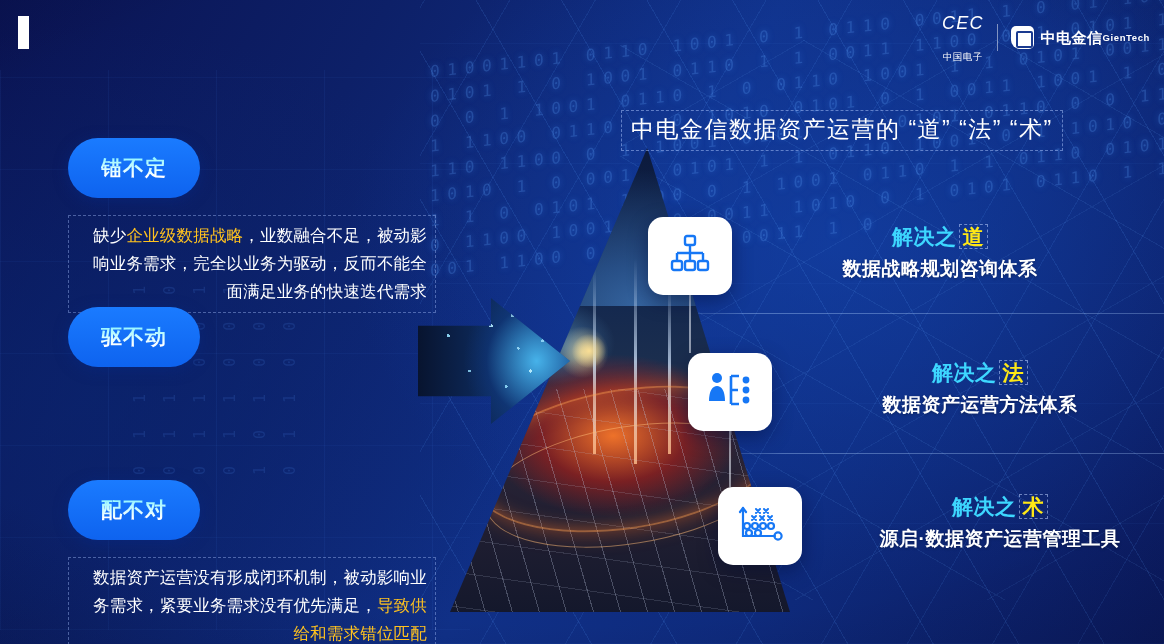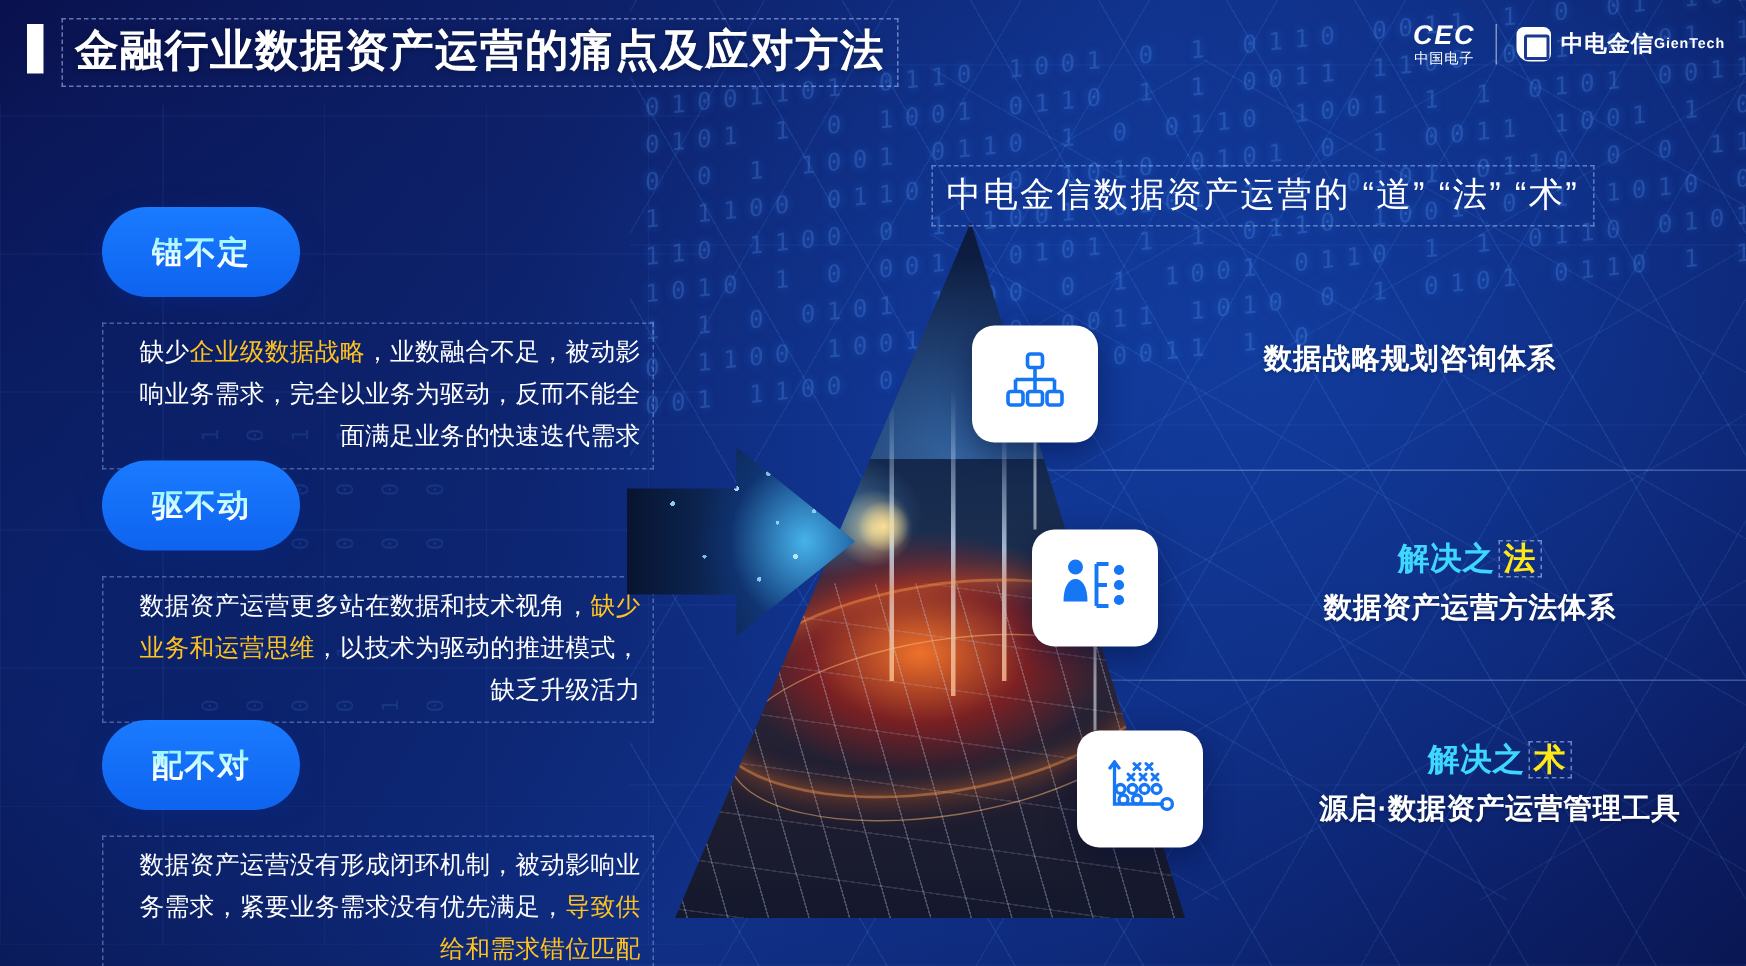--- a/index.html
+++ b/index.html
@@ -88,24 +88,24 @@
     letter-spacing: 1px; line-height: 38px; white-space: nowrap;
     text-shadow: 0 1px 4px rgba(0,0,0,.35);
   }
 
   .logo-wrap {
     position: absolute; right: 14px; top: 14px;
     display: flex; align-items: center; gap: 13px;
   }
   .cec { display: flex; flex-direction: column; align-items: center; line-height: 1; }
   .cec-main {
-    font-size: 18px; font-weight: bold; font-style: italic; color: #fff;
+    font-size: 18px; font-weight: normal; font-style: italic; color: #fff;
     letter-spacing: 1.2px;
   }
-  .cec-sub { font-size: 9.5px; color: #fff; letter-spacing: .5px; margin-top: 3px; }
+  .cec-sub { font-size: 9.5px; color: #fff; letter-spacing: .5px; margin-top: 20px; }
   .logo-div { width: 1px; height: 27px; background: rgba(255,255,255,.48); }
   .gien { display: flex; align-items: center; gap: 7px; }
   .gien-mark { width: 23px; height: 23px; position: relative; }
   .gien-mark i {
     position: absolute; inset: 0; background: #fff;
     border-radius: 5px 5px 5px 9px;
   }
   .gien-mark i:after {
     content: ''; position: absolute; left: 5px; top: 5px;
     width: 13px; height: 13px; border: 2px solid #1a3a8f; border-radius: 2px;
@@ -272,23 +272,20 @@
   <div class="bg-layer bg-iso"></div>
   <div class="bg-layer bg-iso2"></div>
   <div class="bg-layer bg-binary">01001101 0110 1001 0 1 0110 0011 1 0 01 1010 0101 1 0 1001 0110 1 1 0011 1100 0 1 0101 1010 0 1 1001 0110 1 0 0110 1001 1 1 0101 0011 0 1 1100 0110 1 0 1010 0101 0 1 0011 1001 1 0 0110 1100 0 1 1001 0101 1 1 0101 0110 0 0 1100 1010 1 0 0011 0101 1 1 0110 1001 0 1 1010 0011 1 0 0101 1100 0 1 1001 0110 1 1 0110 0101 0 0 1100 1001 1 0 0011 1010 0 1 0101 0110 1 1 1001 1100 0 0 0110 0011 1 0</div>
   <div class="bg-layer bg-binary-left">0 1 1 0 0 1 0 1 1 0 1 0 0 1 1 0 0 1 0 1 1 0 0 1 1 0 1 0 0 1 0 1 1 0 0 1</div>
   <div class="bg-layer bg-vignette"></div>
 
   <div class="rail rail-1"></div>
   <div class="rail rail-2"></div>
 
   <div class="title-accent"></div>
-  <div class="title-box">
-    <div class="title-text">金融行业数据资产运营的痛点及应对方法</div>
-  </div>
 
   <div class="logo-wrap">
     <div class="cec">
       <div class="cec-main">CEC</div>
       <div class="cec-sub">中国电子</div>
     </div>
     <div class="logo-div"></div>
     <div class="gien">
       <div class="gien-mark">
           <i></i>
@@ -307,23 +304,20 @@
         <span>锚不定</span>
       </div>
       <div class="pain-text">
         <span>缺少</span><span class="hl">企业级数据战略</span><span>，业数融合不足，被动影响业务需求，完全以业务为驱动，反而不能全面满足业务的快速迭代需求</span>
       </div>
     </div>
 
     <div class="pain-block pb2">
       <div class="pain-badge">
         <span>驱不动</span>
-      </div>
-      <div class="pain-text">
-        <span>数据资产运营更多站在数据和技术视角，</span><span class="hl">缺少业务和运营思维</span><span>，以技术为驱动的推进模式，缺乏升级活力</span>
       </div>
     </div>
 
     <div class="pain-block pb3">
       <div class="pain-badge">
         <span>配不对</span>
       </div>
       <div class="pain-text">
         <span>数据资产运营没有形成闭环机制，被动影响业务需求，紧要业务需求没有优先满足，</span><span class="hl">导致供给和需求错位匹配</span><span></span>
       </div>
@@ -407,20 +401,21 @@
         </g>
       </svg>
     </span>
   </div>
 
   <div class="right-heading">
     <span>中电金信数据资产运营的 “道” “法” “术”</span>
   </div>
 
   <div class="sol sol-1">
+    <div class="sol-head"><span>解决之</span><span class="sol-key">道</span></div>
     <div class="sol-sub">数据战略规划咨询体系</div>
   </div>
 
   <div class="sol sol-2">
     <div class="sol-head"><span>解决之</span><span class="sol-key">法</span></div>
     <div class="sol-sub">数据资产运营方法体系</div>
   </div>
 
   <div class="sol sol-3">
     <div class="sol-head"><span>解决之</span><span class="sol-key">术</span></div>

